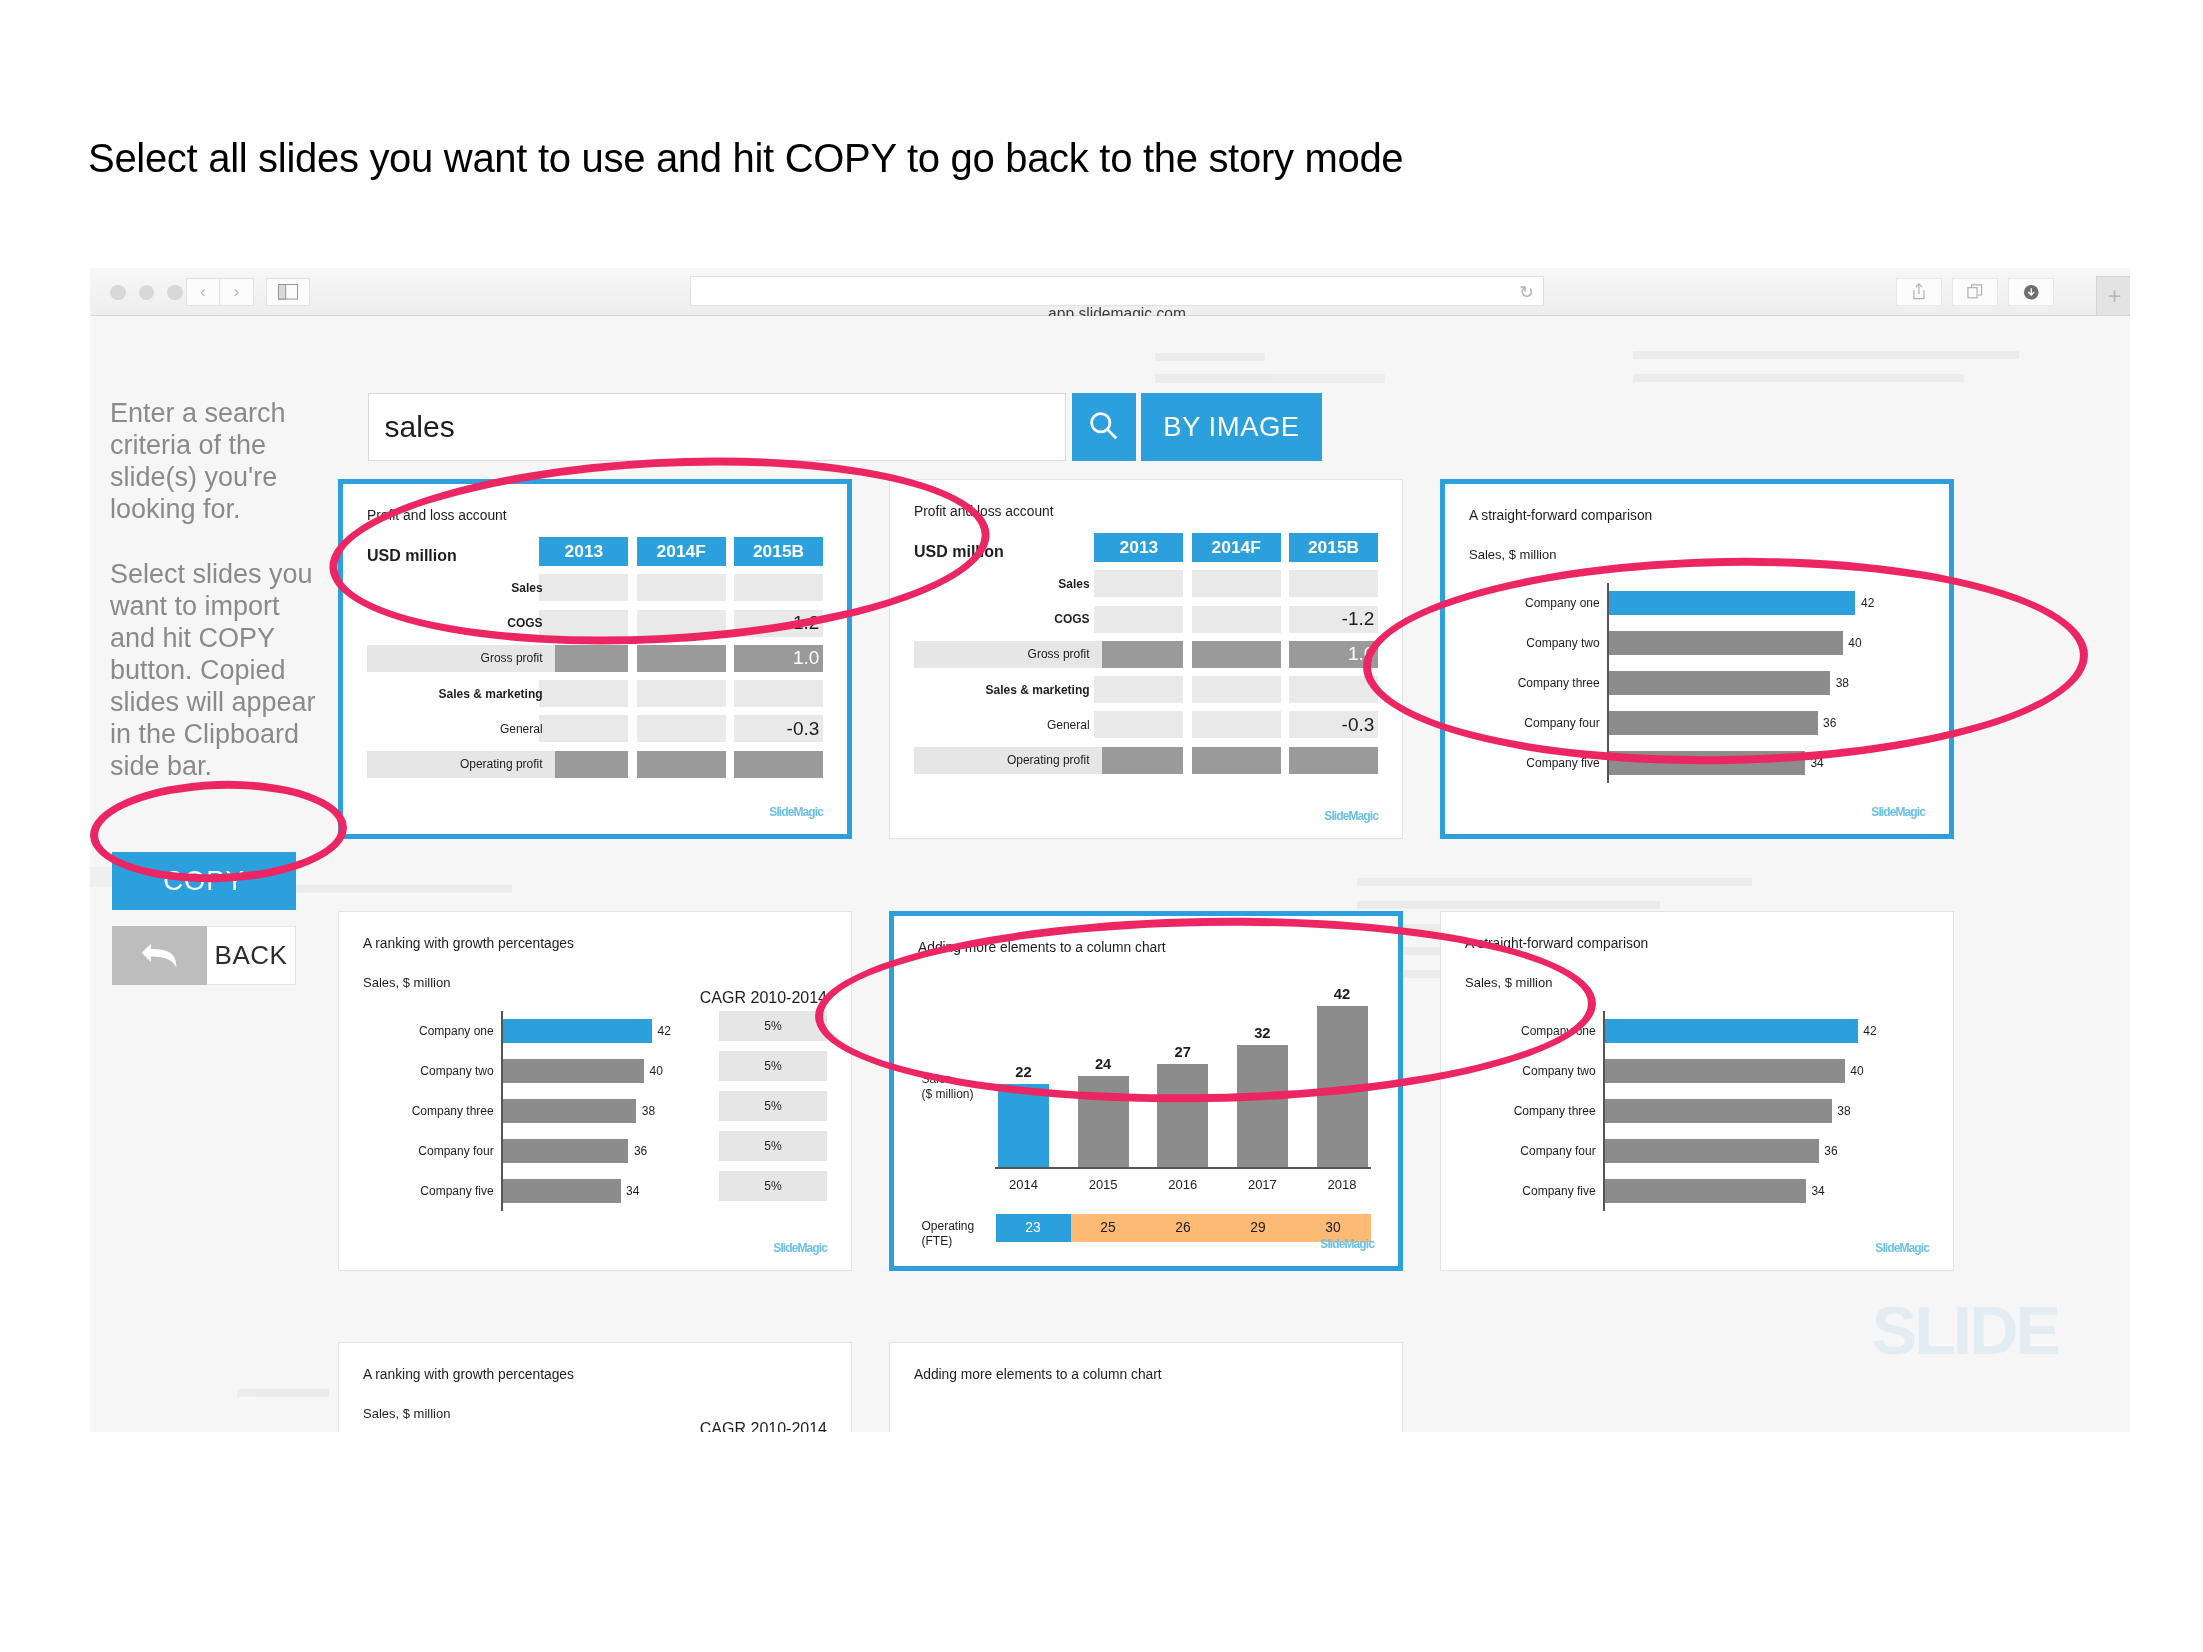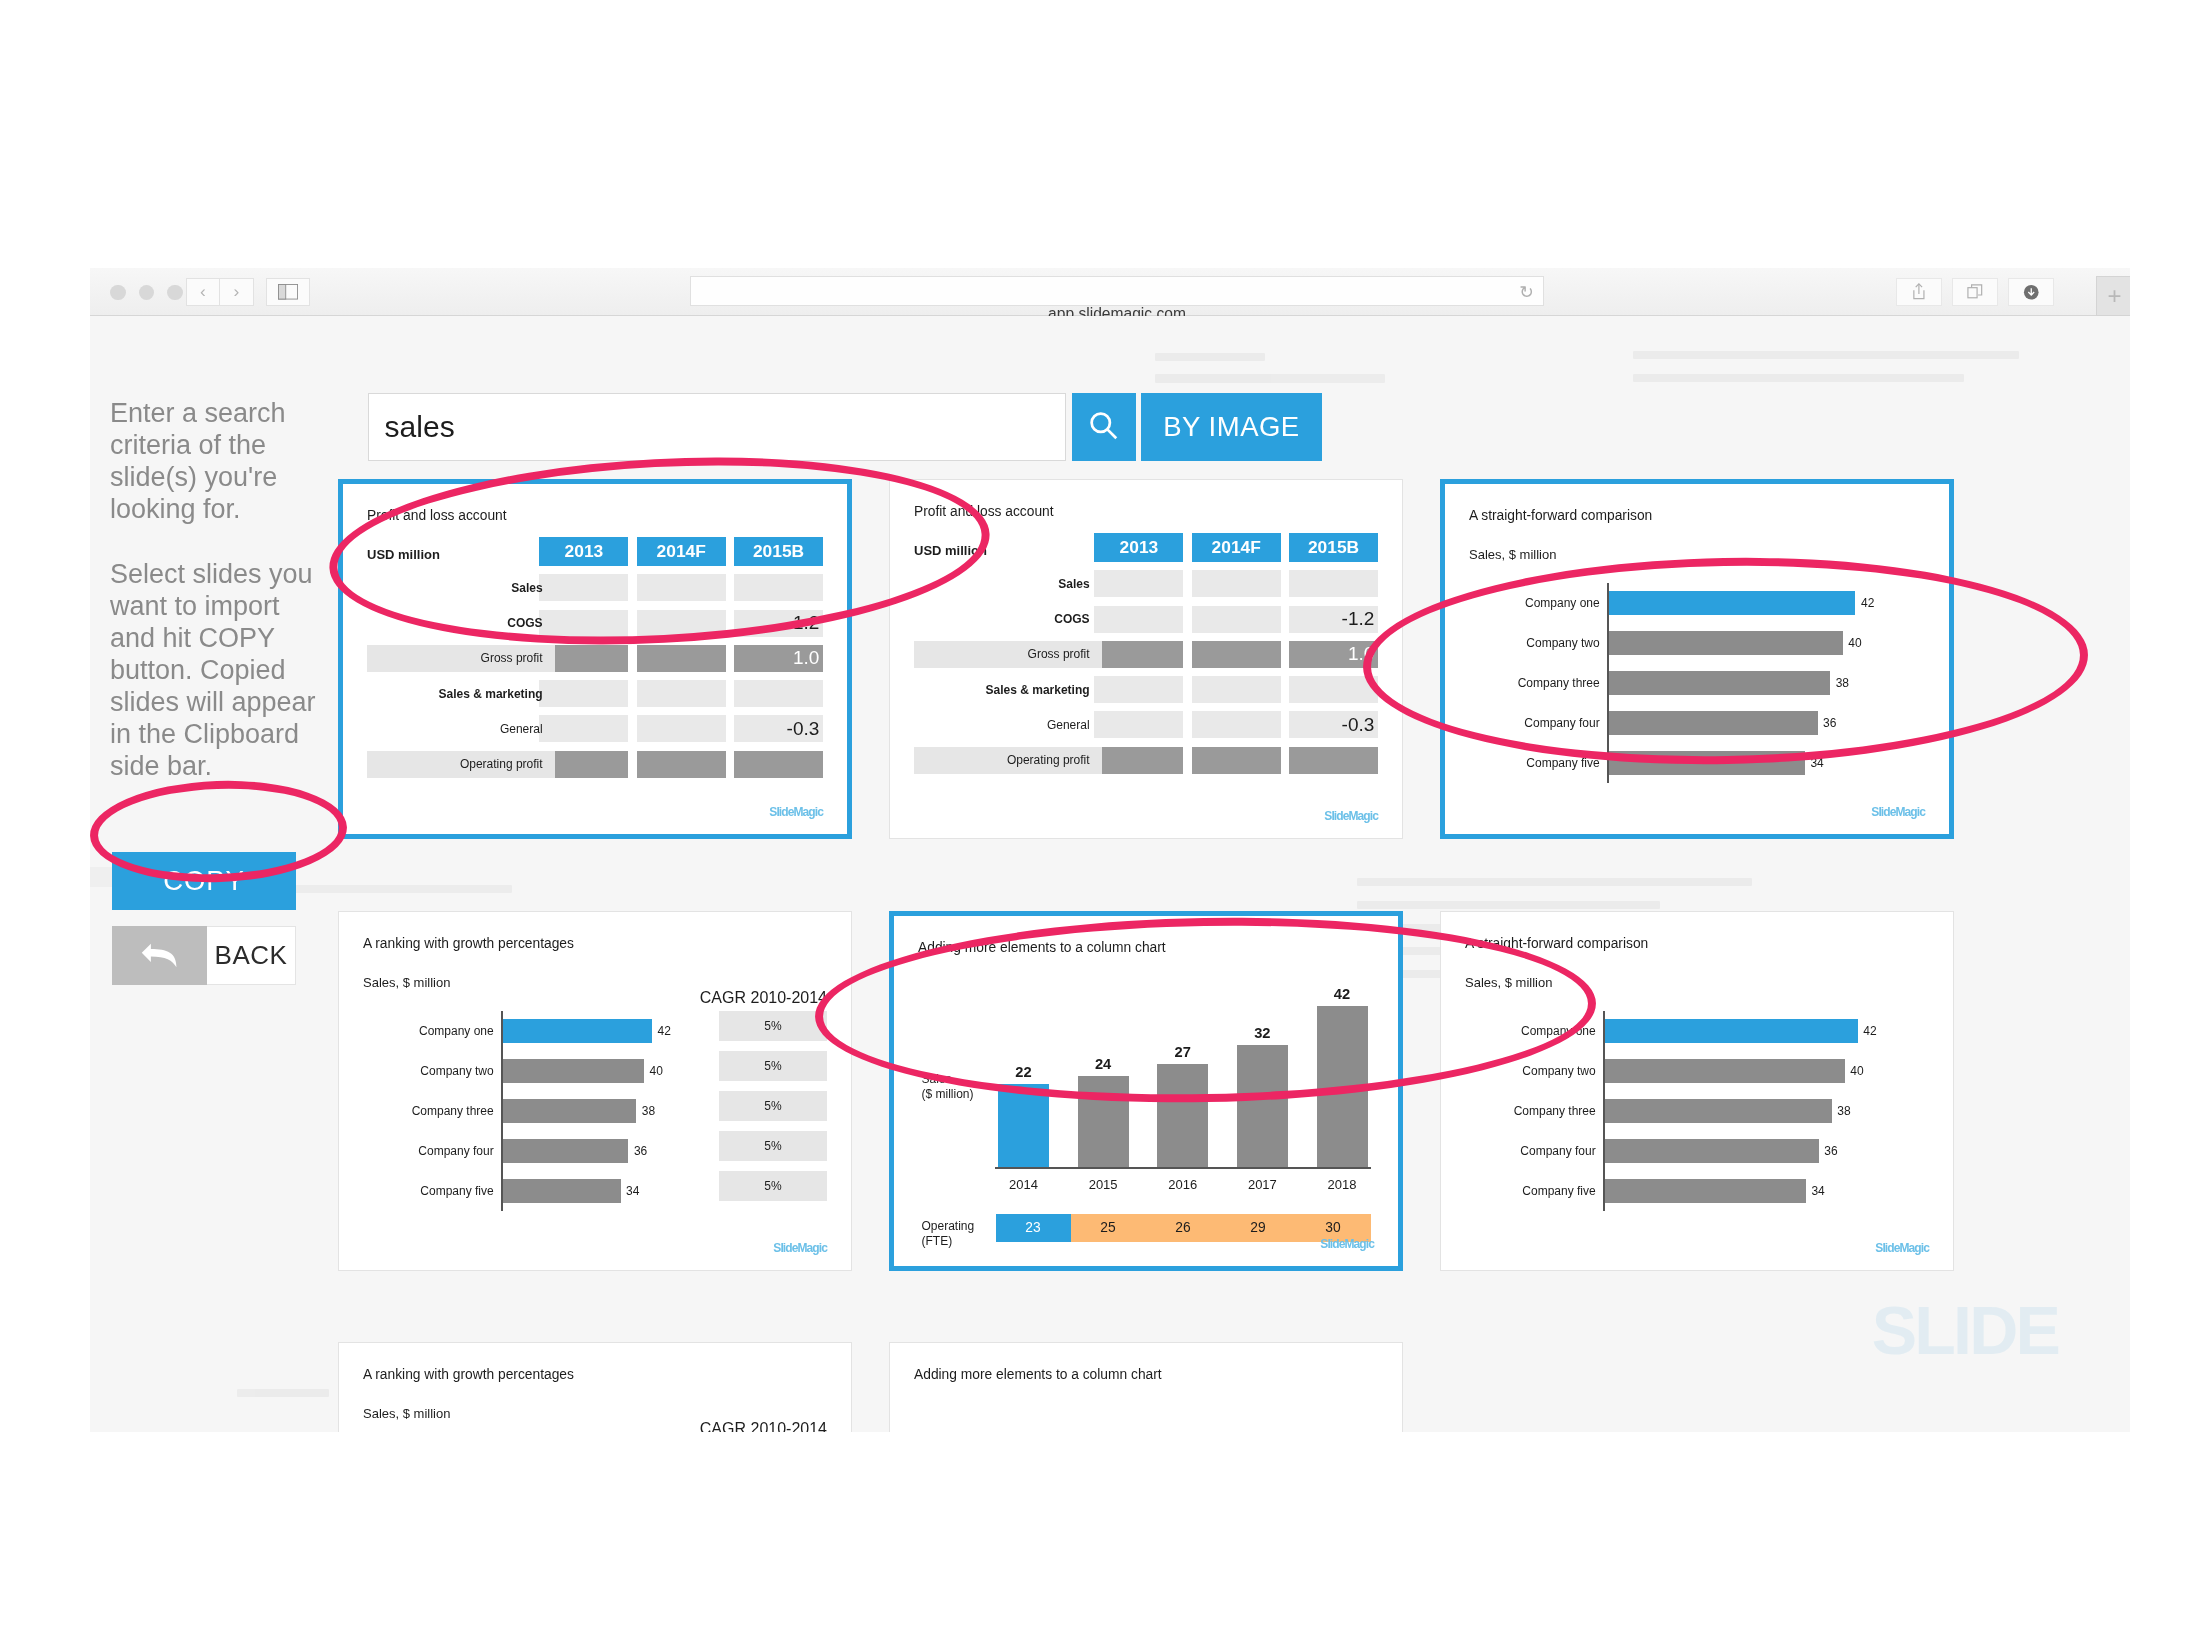--- a/index.html
+++ b/index.html
@@ -118,21 +118,21 @@
   
   .grid { position: absolute; left: 248px; top: 163px; }
   .cell { position: absolute; width: 514px; height: 360px; }
   .card {
     position: absolute; inset: 0; background: #ffffff;
     border: 0.9px solid #e3e3e3;
   }
   .cell.sel .card { border: 5.5px solid #2ba0dd; }
   .card-inner { position: absolute; inset: 0; padding: 24px 24px 0 24px; }
   .slide-title { font-size: 13.8px; color: #1d1d1d; }
-  .slide-sub   { font-size: 13px; color: #1d1d1d; margin-top: 24px; font-weight: bold; }
+  .slide-sub   { font-size: 16px; color: #1d1d1d; margin-top: 24px; font-weight: bold; }
   .slide-sub-l { font-size: 13px; color: #1d1d1d; margin-top: 24px; }
   .sm-logo {
     position: absolute; right: 24px; bottom: 14.7px;
     font-size: 12px; color: #6cc0e8; letter-spacing: -0.9px; font-weight: bold;
   }
 
   
   .pl { position: absolute; left: 24px; right: 24px; top: 53px; }
   .pl .hdr { display: flex; justify-content: flex-end; gap: 8.3px; margin-bottom: 8.3px; }
   .pl .hdr .hc {
@@ -200,20 +200,21 @@
   }
 
   
   .ellipse { position: absolute; border: 8.3px solid #ec2663; border-radius: 50%; }
 </style>
 </head>
 <body>
 
 <div id="root">
 
+  <div class="headline">Select all slides you want to use and hit COPY to go back to the story mode</div>
 
   <div class="browser">
 
     <div class="chrome">
       <div class="dots">
         <div class="dot"></div>
         <div class="dot"></div>
         <div class="dot"></div>
       </div>
       <div class="navgrp">

